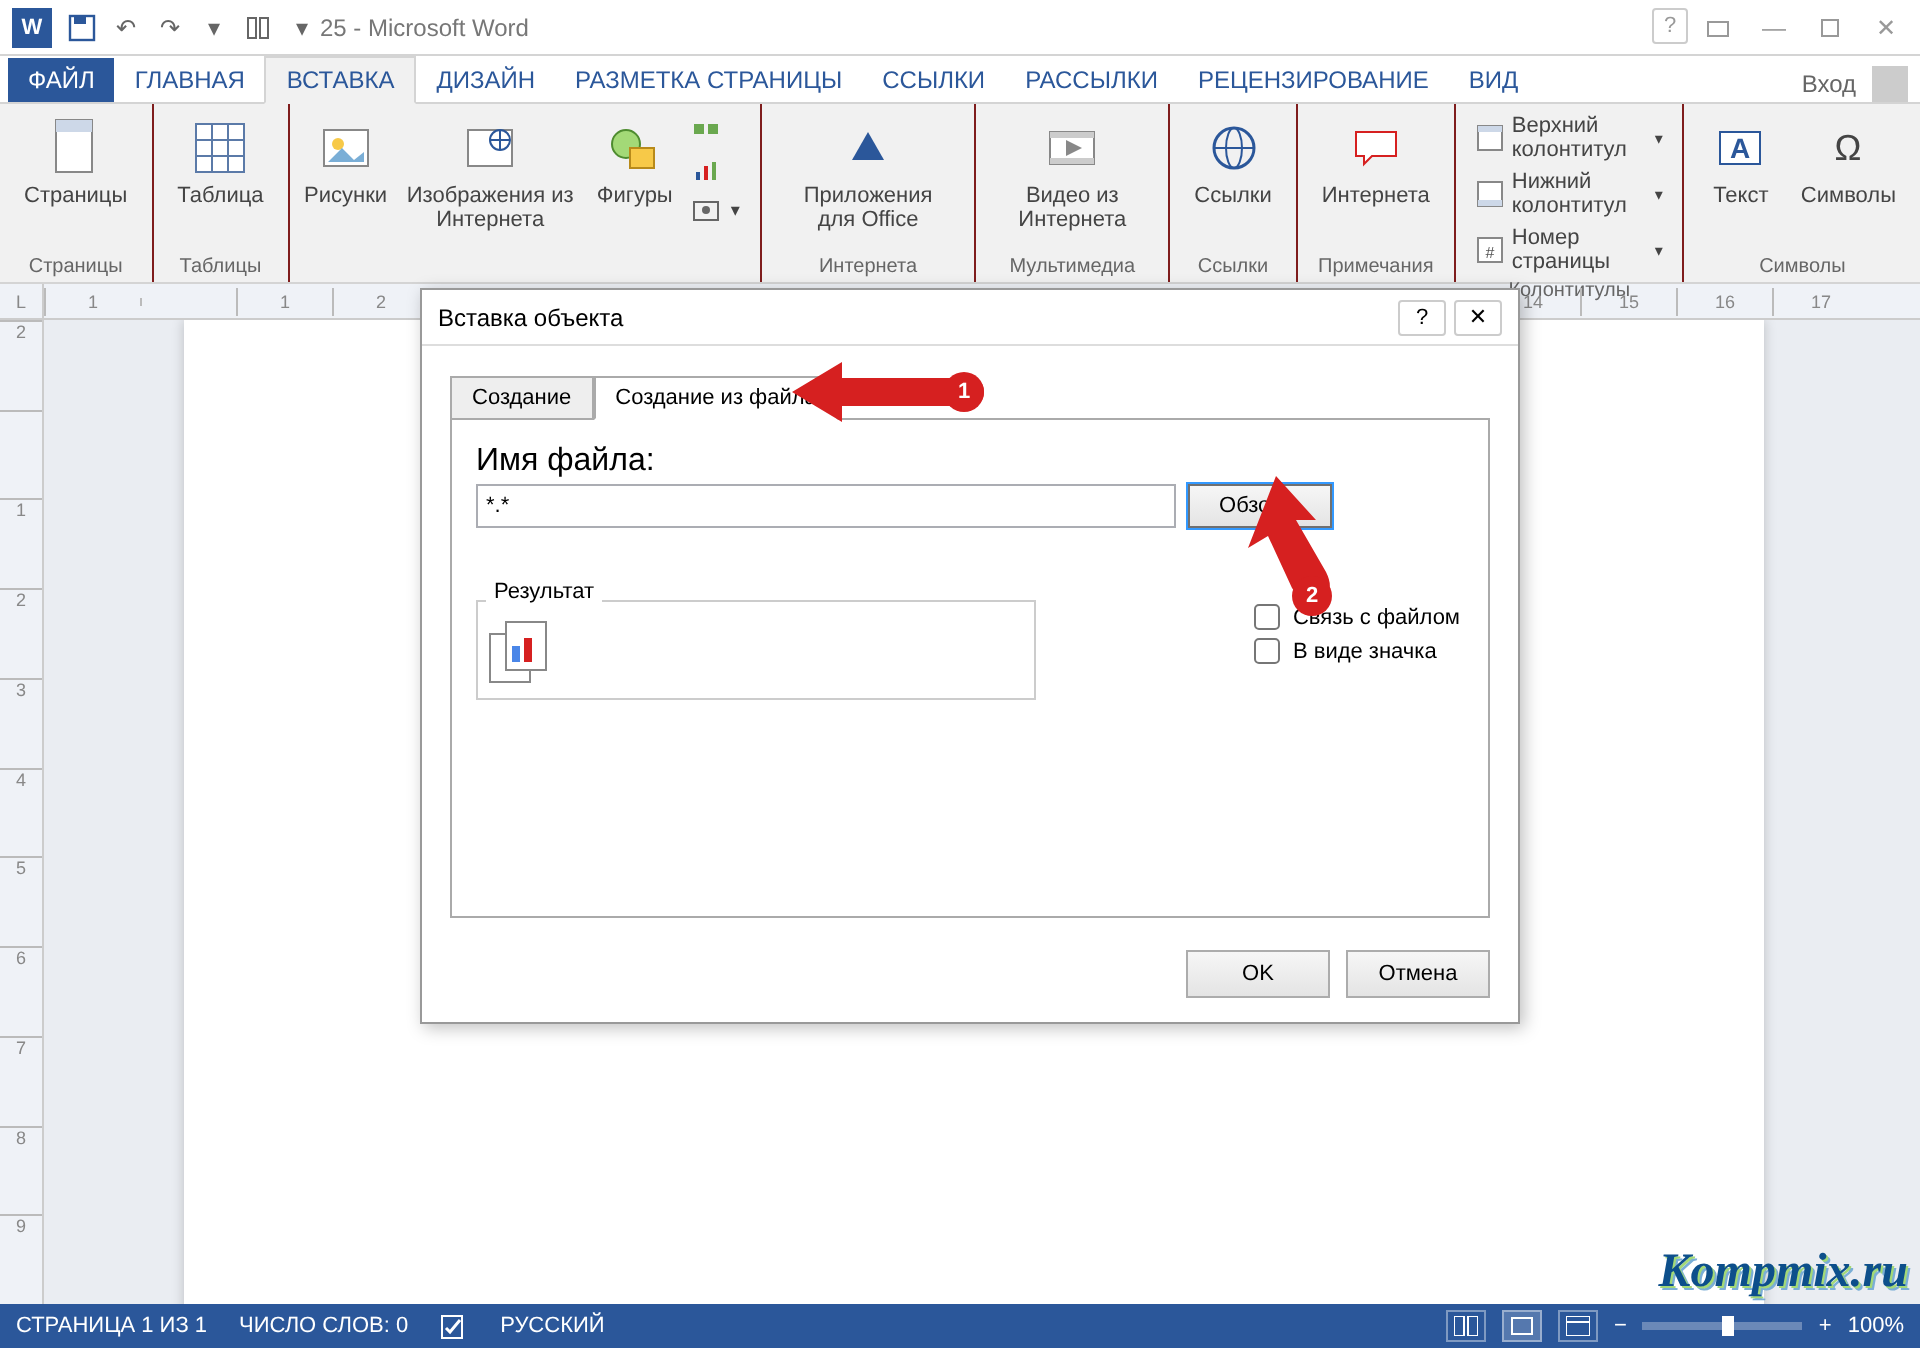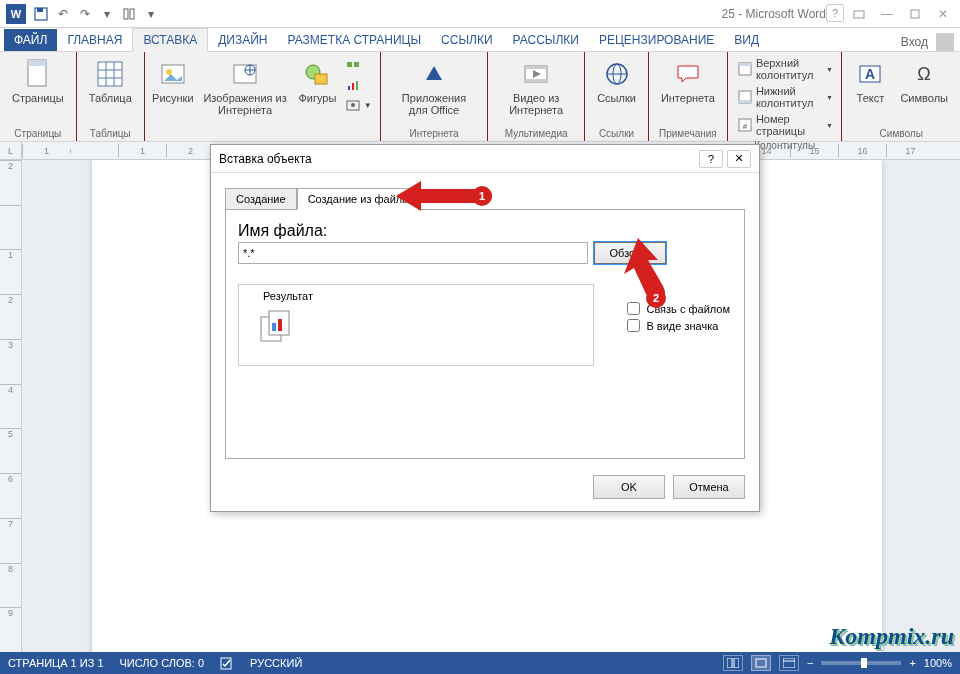--- a/index.html
+++ b/index.html
@@ -3,21 +3,21 @@
 <meta charset="utf-8">
 <style>
 * { margin: 0; padding: 0; box-sizing: border-box; font-family: "Segoe UI", Tahoma, sans-serif; }
 body { background: #fff; width: 960px; height: 674px; overflow: hidden; position: relative; }
 
 
 .titlebar { height: 28px; background: #fff; display: flex; align-items: center; border-bottom: 1px solid #d4d4d4; }
 .titlebar .word-icon { width: 20px; height: 20px; background: #2b579a; margin: 0 6px; display: flex; align-items: center; justify-content: center; color: #fff; font-weight: bold; font-size: 11px; }
 .qat { display: flex; gap: 4px; align-items: center; }
 .qat .qat-item { width: 18px; height: 18px; display: flex; align-items: center; justify-content: center; color: #666; font-size: 12px; cursor: pointer; }
-.titlebar .title { flex: 1; text-align: right; color: #777; font-size: 12px; }
+.titlebar .title { flex: 1; text-align: left; color: #777; font-size: 12px; }
 .win-controls { display: flex; gap: 2px; margin-right: 4px; }
 .win-controls .wc { width: 26px; height: 20px; display: flex; align-items: center; justify-content: center; color: #999; font-size: 12px; cursor: pointer; }
 .win-controls .wc.help { border: 1px solid #ccc; border-radius: 2px; width:18px; height:18px; font-size:11px;}
 
 
 .ribbon-tabs { height: 24px; display: flex; align-items: flex-end; background: #fff; padding-left: 4px; border-bottom: 1px solid #d4d4d4;}
 .ribbon-tabs .tab { padding: 4px 10px; font-size: 12px; color: #2b579a; cursor: pointer; text-transform: uppercase; }
 .ribbon-tabs .tab.file { background: #2b579a; color: #fff; }
 .ribbon-tabs .tab.active { border: 1px solid #d4d4d4; border-bottom: 1px solid #f1f1f1; background: #f1f1f1; position: relative; top: 1px;}
 .ribbon-tabs .signin { margin-left: auto; margin-right: 6px; font-size: 12px; color: #666; display:flex; align-items:center; gap:4px;}
@@ -55,21 +55,21 @@
 .dlg-tabs { display:flex; margin-bottom: 0; position:relative; top:1px;}
 .dlg-tab { padding:4px 10px; font-size:11px; border:1px solid #aaa; background:#eee; cursor:pointer; position:relative;}
 .dlg-tab.active { background:#fff; border-bottom:1px solid #fff; z-index:2;}
 .dlg-inner { border:1px solid #aaa; padding:12px; min-height:250px; font-size:11px; position:relative;}
 .field-label { font-size:16px; margin-bottom:2px;}
 .text-input { width:350px; height:22px; border:1px solid #abadb3; padding:2px 4px; font-size:11px; background:#fff;}
 .browse-btn { width:72px; height:22px; border:1px solid #707070; background:linear-gradient(#f6f6f6,#e4e4e4); font-size:11px; cursor:pointer; margin-left:6px; display:inline-flex; align-items:center; justify-content:center;}
 .browse-btn.highlighted { box-shadow: 0 0 0 1px #3399ff;}
 .checkbox-row { display:flex; align-items:center; gap:6px; font-size:11px; margin:4px 0;}
 .checkbox-row input { width:13px; height:13px;}
-.result-box { border:1px solid #ccc; padding:20px; margin-top:20px; width:356px;}
+.result-box { border:1px solid #ccc; padding:4px; margin-top:36px; width:280px;}
 .result-box .rb-title { font-size:11px; position:relative; top:-15px; background:#fff; display:inline-block; padding:0 4px;}
 .result-content { display:flex; gap:10px; margin-top:-8px;}
 .result-icon { width:40px; height:36px; flex-shrink:0;}
 .result-text { font-size:11px; line-height:1.3;}
 .dialog-footer { display:flex; justify-content:flex-end; gap:8px; padding:8px 14px 12px;}
 .dlg-btn { width:72px; height:24px; border:1px solid #acacac; background:linear-gradient(#f6f6f6,#e4e4e4); font-size:11px; cursor:pointer;}
 .checkbox-col { position:absolute; right:14px; top:88px;}
 
 
 .arrow { position:absolute; z-index:20;}

